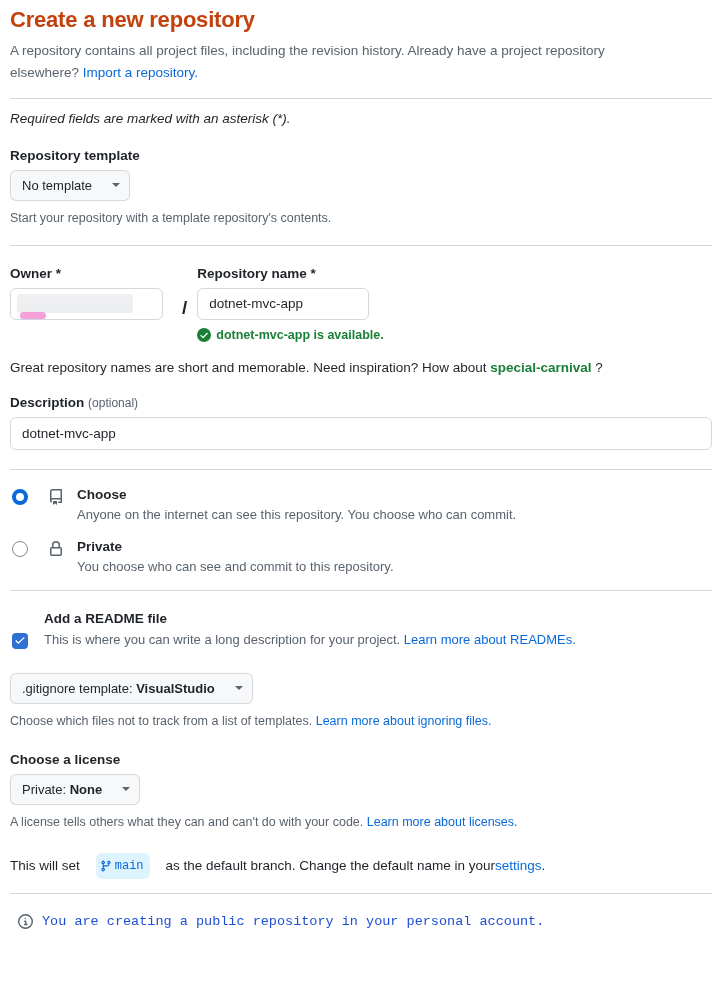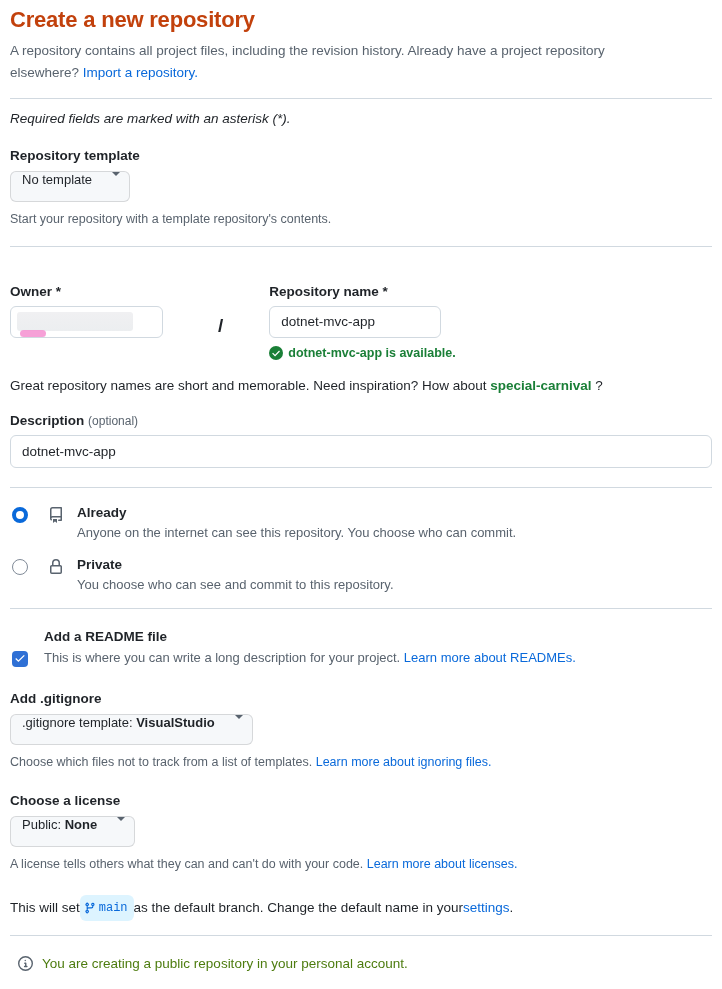--- a/index.html
+++ b/index.html
@@ -70,20 +70,21 @@
   .hint {
     font-size: 12.5px;
     color: #59636e;
     line-height: 18px;
     margin-top: 8px;
   }
 
   
   .btn-select {
     display: inline-flex;
+    align-items: center;
     gap: 19px;
     height: 31px;
     padding: 0 9px 0 11px;
     background: #f6f8fa;
     border: 1px solid rgba(31,35,40,0.15);
     border-radius: 6px;
     font-size: 13px;
     color: #1f2328;
     cursor: pointer;
     white-space: nowrap;
@@ -283,35 +284,36 @@
     gap: 0;
     line-height: 24px;
   }
   .branch-badge {
     display: inline-flex;
     align-items: center;
     gap: 3px;
     background: #ddf4ff;
     border-radius: 6px;
     padding: 1px 6px 1px 4px;
-    margin: 0 0;
+    margin: 0 16px;
     color: #0969da;
     font-family: "Liberation Mono", monospace;
     font-size: 12px;
   }
 
   
   .notice {
     display: flex;
     align-items: center;
     gap: 9px;
     margin-top: 20px;
     font-size: 13.5px;
-    color: #4d7c0f;
+    color: #1d4ed8;
     padding-left: 8px;
+    font-family: Liberation Mono, monospace;
   }
   .notice svg { color: #59636e; flex: none; }
 </style>
 </head>
 <body>
 
 <div class="page">
 
   <h1 class="page-title">Create a new repository</h1>
   <p class="page-subtitle"><span>A repository contains all project files, including the revision history. Already have a project repository elsewhere? </span><a href="#" class="link u">Import a repository.</a></p>
@@ -324,21 +326,21 @@
     <span class="field-label">Repository template</span>
     <button class="btn-select">
       <span>No template</span>
       <span class="caret"></span>
     </button>
     <div class="hint">Start your repository with a template repository's contents.</div>
   </div>
 
   <hr class="divider" style="margin-top:18px;">
 
-  <div class="section owner-row" style="margin-top:37px;gap:36px;">
+  <div class="section owner-row" style="margin-top:20px;">
     <div class="owner-col">
       <span class="field-label">Owner *</span>
       <div class="owner-select">
         <span class="owner-redacted"></span>
         <span class="caret"></span>
       </div>
     </div>
 
     <div class="slash">/</div>
 
@@ -366,21 +368,21 @@
 
   <div class="vis-list">
     <div class="vis-row">
       <span class="radio checked"></span>
       <span class="vis-icon">
         <svg width="16" height="16" viewBox="0 0 16 16" fill="currentColor">
           <path d="M2 2.5A2.5 2.5 0 0 1 4.5 0h8.75a.75.75 0 0 1 .75.75v12.5a.75.75 0 0 1-.75.75h-2.5a.75.75 0 0 1 0-1.5h1.75v-2h-8a1 1 0 0 0-.714 1.7.75.75 0 1 1-1.072 1.05A2.495 2.495 0 0 1 2 11.5Zm10.5-1h-8a1 1 0 0 0-1 1v6.708A2.486 2.486 0 0 1 4.5 9h8ZM5 12.25a.25.25 0 0 1 .25-.25h3.5a.25.25 0 0 1 .25.25v3.25a.25.25 0 0 1-.4.2l-1.45-1.087a.249.249 0 0 0-.3 0L5.4 15.7a.25.25 0 0 1-.4-.2Z"></path>
         </svg>
       </span>
       <div class="vis-text">
-        <div class="vis-title">Already</div>
+        <div class="vis-title">Choose</div>
         <div class="vis-desc">Anyone on the internet can see this repository. You choose who can commit.</div>
       </div>
     </div>
 
     <div class="vis-row">
       <span class="radio"></span>
       <span class="vis-icon">
         <svg width="16" height="16" viewBox="0 0 16 16" fill="currentColor">
           <path d="M4 4a4 4 0 0 1 8 0v2h.25c.966 0 1.75.784 1.75 1.75v5.5A1.75 1.75 0 0 1 12.25 15h-8.5A1.75 1.75 0 0 1 2 13.25v-5.5C2 6.784 2.784 6 3.75 6H4Zm8.25 3.5h-8.5a.25.25 0 0 0-.25.25v5.5c0 .138.112.25.25.25h8.5a.25.25 0 0 0 .25-.25v-5.5a.25.25 0 0 0-.25-.25ZM10.5 6V4a2.5 2.5 0 1 0-5 0v2Z"></path>
         </svg>
@@ -403,32 +405,31 @@
         </svg>
       </span>
       <div>
         <div class="check-label">Add a README file</div>
         <div class="check-desc"><span>This is where you can write a long description for your project. </span><a href="#" class="link u">Learn more about READMEs.</a></div>
       </div>
     </div>
   </div>
 
   <div class="section" style="margin-top:24px;">
-    <span class="field-label">Add .gitignore</span>
     <button class="btn-select">
       <span><span>.gitignore template: </span><span class="bold-val">VisualStudio</span></span>
       <span class="caret"></span>
     </button>
     <div class="hint"><span>Choose which files not to track from a list of templates. </span><a href="#" class="link u">Learn more about ignoring files.</a></div>
   </div>
 
   <div class="section" style="margin-top:22px;">
     <span class="field-label">Choose a license</span>
     <button class="btn-select">
-      <span><span>Public: </span><span class="bold-val">None</span></span>
+      <span><span>Private: </span><span class="bold-val">None</span></span>
       <span class="caret"></span>
     </button>
     <div class="hint"><span>A license tells others what they can and can't do with your code. </span><a href="#" class="link u">Learn more about licenses.</a></div>
   </div>
 
   <div class="branch-note">
       <span>This will set </span>
       <span class="branch-badge">
         <svg width="12" height="12" viewBox="0 0 16 16" fill="currentColor">
           <path d="M9.5 3.25a2.25 2.25 0 1 1 3 2.122V6A2.5 2.5 0 0 1 10 8.5H6a1 1 0 0 0-1 1v1.128a2.251 2.251 0 1 1-1.5 0V5.372a2.25 2.25 0 1 1 1.5 0v1.836A2.493 2.493 0 0 1 6 7h4a1 1 0 0 0 1-1v-.628A2.25 2.25 0 0 1 9.5 3.25Zm-6 0a.75.75 0 1 0 1.5 0 .75.75 0 0 0-1.5 0Zm8.25-.75a.75.75 0 1 0 0 1.5.75.75 0 0 0 0-1.5ZM4.25 12a.75.75 0 1 0 0 1.5.75.75 0 0 0 0-1.5Z"></path>

